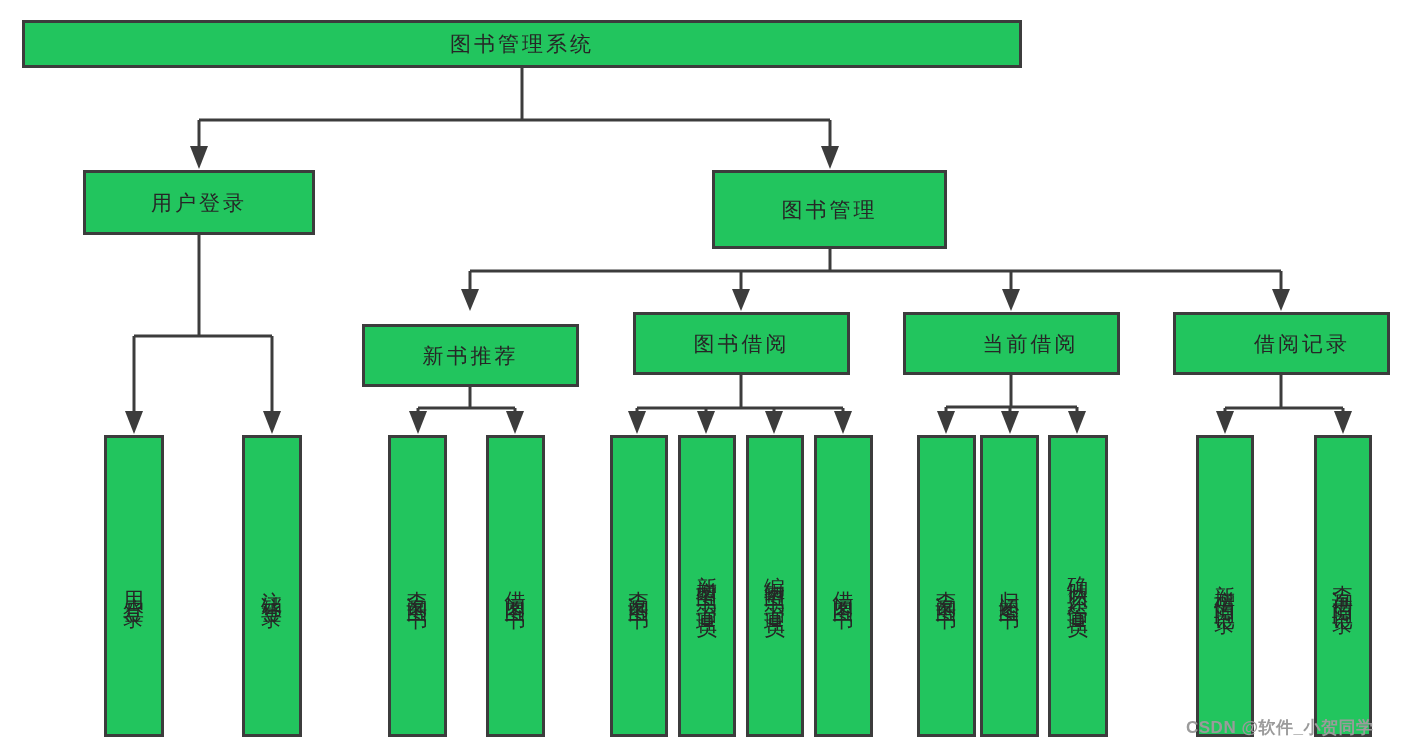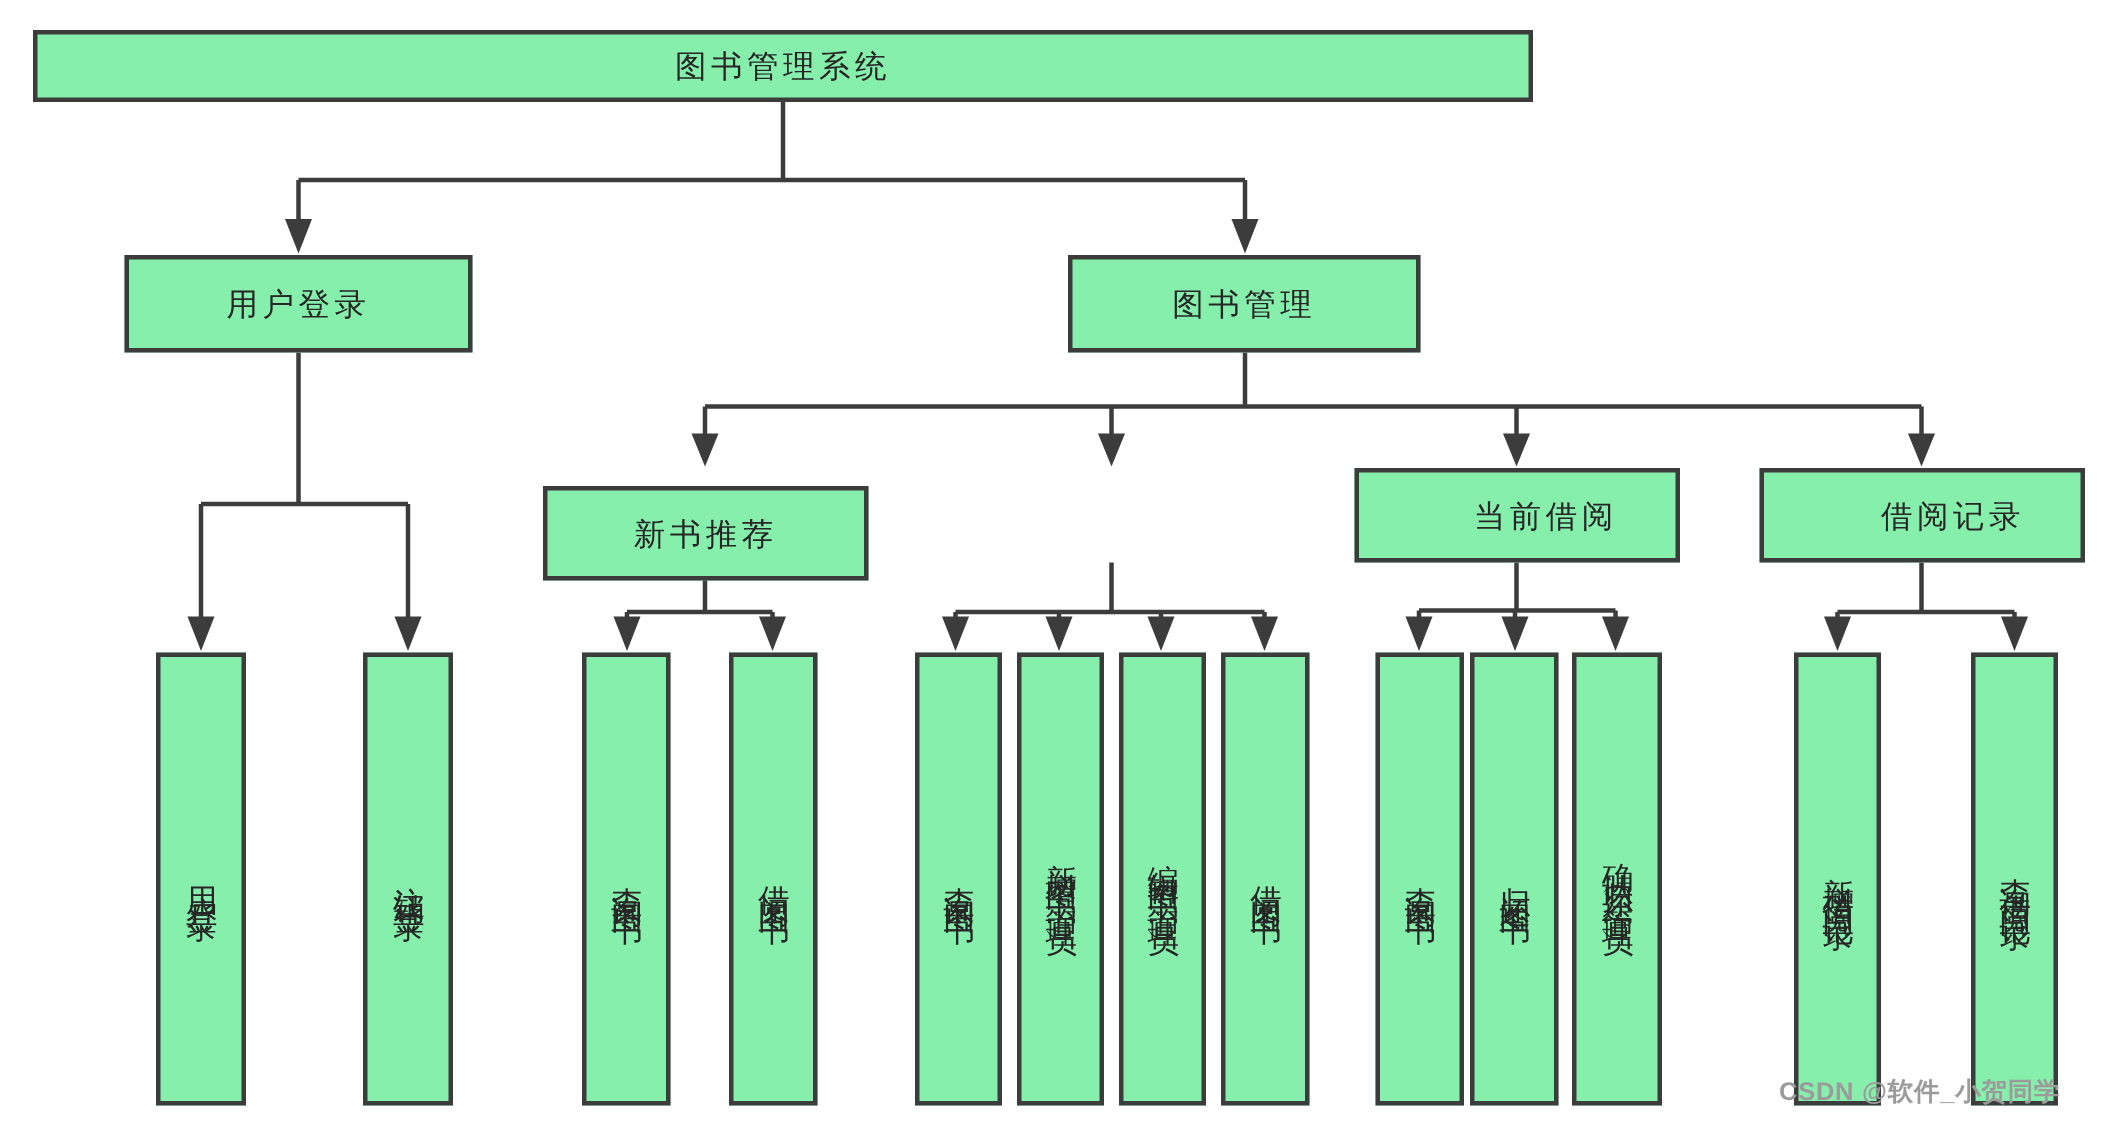--- a/index.html
+++ b/index.html
@@ -19,21 +19,21 @@
     position: absolute;
     left: 0;
     top: 0;
     width: 1405px;
     height: 747px;
     pointer-events: none;
   }
   .node {
     position: absolute;
     box-sizing: border-box;
-    background: #86efac;
+    background: #22c55e;
     border: 3px solid #3c3c3c;
     display: flex;
     align-items: center;
     justify-content: center;
     color: #262626;
     z-index: 2;
   }
   .node .h-label {
     font-size: 21px;
     letter-spacing: 3px;
@@ -126,27 +126,30 @@
     <polygon points="1334,411 1352,411 1343,434" fill="#3c3c3c" stroke="none"></polygon>
   </svg>
 
   <div class="node" style="left:22px; top:20px; width:1000px; height:48px;">
     <span class="h-label">图书管理系统</span>
   </div>
 
   <div class="node" style="left:83px; top:170px; width:232px; height:65px;">
     <span class="h-label">用户登录</span>
   </div>
-  <div class="node" style="left:712px; top:170px; width:235px; height:65px;">
+  <div class="node" style="left:712px; top:170px; width:235px; height:79px;">
     <span class="h-label">图书管理</span>
   </div>
 
   <div class="node" style="left:362px; top:324px; width:217px; height:63px;">
     <span class="h-label">新书推荐</span>
   </div>
+  <div class="node" style="left:633px; top:312px; width:217px; height:63px;">
+    <span class="h-label">图书借阅</span>
+  </div>
   <div class="node" style="left:903px; top:312px; width:217px; height:63px;padding-left:38px;">
     <span class="h-label">当前借阅</span>
   </div>
   <div class="node" style="left:1173px; top:312px; width:217px; height:63px;padding-left:41px;">
     <span class="h-label">借阅记录</span>
   </div>
 
   <div class="node" style="left:104px; top:435px; width:60px; height:302px;">
     <span class="v-label">用户登录</span>
   </div>

